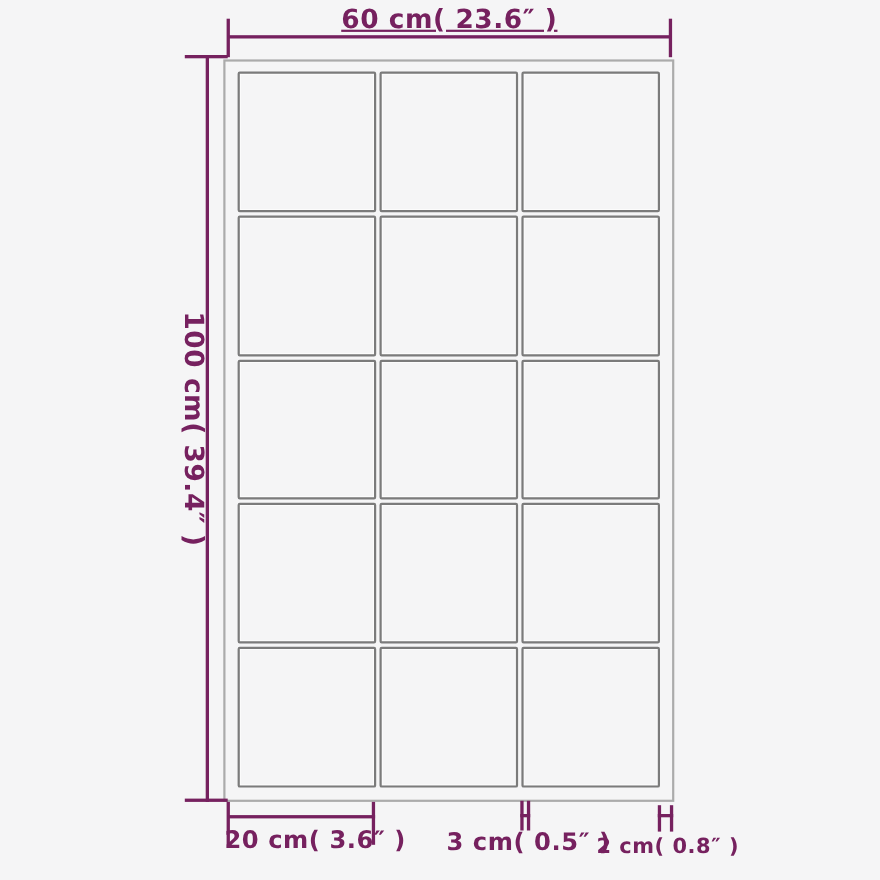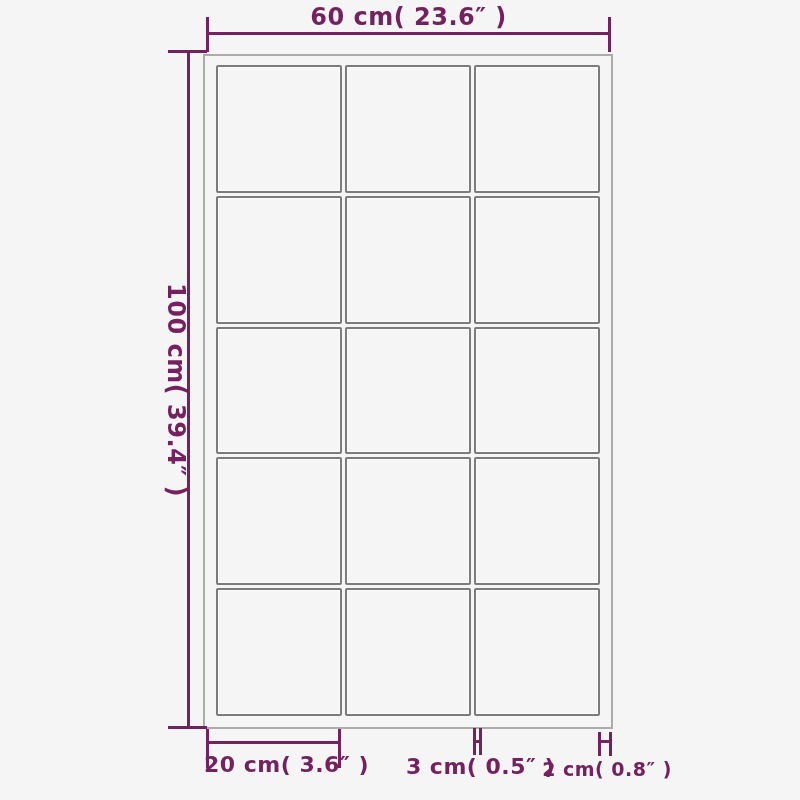--- a/index.html
+++ b/index.html
@@ -40,21 +40,21 @@
     font-weight: 700;
     white-space: nowrap;
     text-align: center;
     letter-spacing: 0.5px;
   }
 
   
   .w-line  { left: 207px; top: 32px; width: 403px; height: 3px; }
   .w-tick-l{ left: 206px; top: 17px; width: 3px;  height: 35px; }
   .w-tick-r{ left: 608px; top: 17px; width: 3px;  height: 35px; }
-  .w-label { left: 207px; top: 3px;  width: 403px; font-size: 24px; }
+  .w-label { left: 207px; top: 3px;  width: 403px; font-size: 24px; text-decoration: underline; }
 
   
   .h-line  { left: 187px; top: 51px;  width: 3px;  height: 678px; }
   .h-tick-t{ left: 168px; top: 50px;  width: 39px; height: 3px; }
   .h-tick-b{ left: 168px; top: 726px; width: 39px; height: 3px; }
   .h-label-wrap {
     left: 152px; top: 51px; width: 48px; height: 678px;
     display: flex; align-items: center; justify-content: center;
   }
   .h-label-wrap .dim-label { transform: rotate(90deg); font-size: 24px; }

